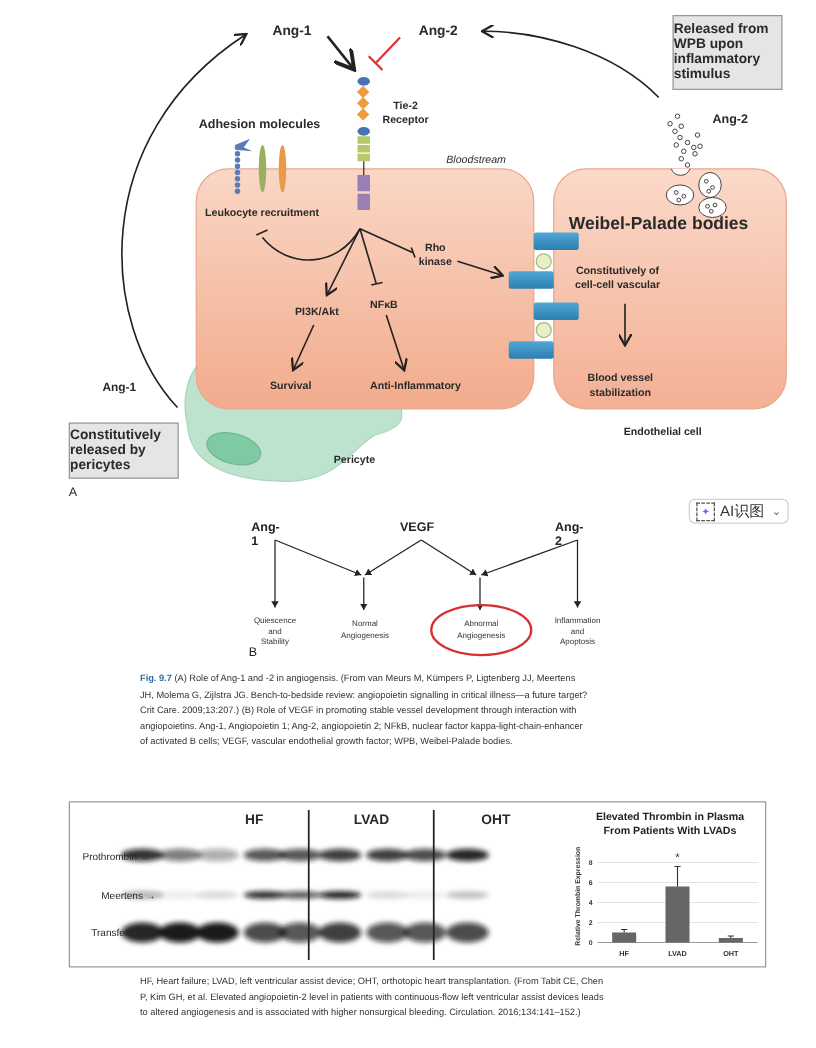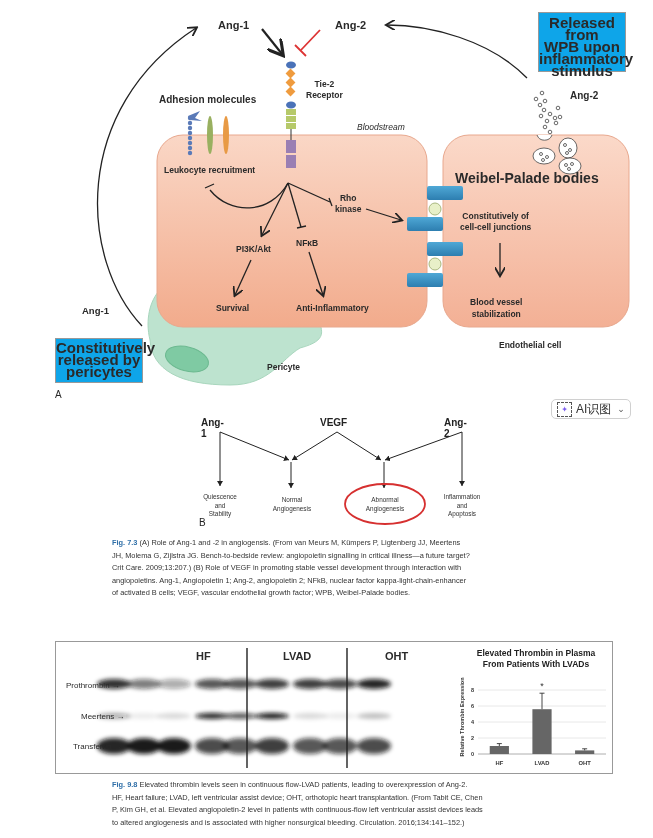--- a/index.html
+++ b/index.html
@@ -1,20 +1,20 @@
 <!DOCTYPE html>
 <html><head>
 <meta charset="utf-8">
 <style>
   html,body{margin:0;padding:0;background:#fff;}
   body{width:653px;height:838px;position:relative;overflow:hidden;font-family:"Liberation Sans",sans-serif;color:#222;}
   .abs{position:absolute;}
   .lbl{position:absolute;font-family:"Liberation Sans",sans-serif;font-weight:bold;color:#2a2a2a;white-space:nowrap;}
   .c{text-align:center;}
-  .box{position:absolute;border:1px solid #999;background:#0ea5e9;font-weight:bold;font-size:15px;text-align:center;line-height:12px;color:#2a2a2a;}
+  .box{position:absolute;border:1px solid #999;background:#e5e5e5;font-weight:bold;font-size:11px;text-align:left;line-height:12px;color:#2a2a2a;}
   .cap{position:absolute;font-size:7.4px;line-height:12.6px;color:#333;font-family:"Liberation Sans",sans-serif;}
   .cap b{color:#2f6fa8;font-weight:bold;}
   svg text{font-family:"Liberation Sans",sans-serif;}
   .ai-btn{position:absolute;left:551px;top:399px;width:80px;height:20px;border:1px solid #d0d0d0;border-radius:5px;background:#fff;display:flex;align-items:center;font-size:12px;color:#333;box-sizing:border-box;padding-left:5px;cursor:pointer;}
   .ai-btn .ico{width:13px;height:13px;border:1px dashed #555;margin-right:4px;display:flex;align-items:center;justify-content:center;font-size:8px;color:#7b5cf0;}
   .ai-btn .chev{margin-left:6px;font-size:9px;color:#555;}
   .figB{position:absolute;}
   .figB .t{position:absolute;font-weight:bold;font-size:10px;color:#222;}
   .figB .s{position:absolute;font-size:6.4px;color:#333;text-align:center;line-height:8.5px;}
   .blot{position:absolute;left:55px;top:641px;width:556px;height:131px;border:1px solid #999;background:#fff;}
@@ -155,21 +155,21 @@
 <div class="lbl" style="left:570px;top:90px;font-size:10px;">Ang-2</div>
 <div class="lbl" style="left:357px;top:122px;font-size:8.5px;font-weight:normal;font-style:italic;">Bloodstream</div>
 <div class="lbl" style="left:164px;top:165px;font-size:8.5px;">Leukocyte recruitment</div>
 <div class="lbl" style="left:455px;top:170px;font-size:14px;">Weibel-Palade bodies</div>
 <div class="lbl c" style="left:335px;top:193px;font-size:8.5px;line-height:11px;">
   <div>Rho</div>
     <div>kinase</div>
 </div>
 <div class="lbl c" style="left:460px;top:211px;font-size:8.5px;line-height:11px;">
   <div>Constitutively of</div>
-    <div>cell-cell junctions</div>
+    <div>cell-cell vascular</div>
 </div>
 <div class="lbl" style="left:296px;top:238px;font-size:8.5px;">NFκB</div>
 <div class="lbl" style="left:236px;top:244px;font-size:8.5px;">PI3K/Akt</div>
 <div class="lbl" style="left:216px;top:303px;font-size:8.5px;">Survival</div>
 <div class="lbl" style="left:296px;top:303px;font-size:8.5px;">Anti-Inflammatory</div>
 <div class="lbl c" style="left:470px;top:296px;font-size:8.5px;line-height:12px;">
   <div>Blood vessel</div>
     <div>stabilization</div>
 </div>
 <div class="lbl" style="left:82px;top:305px;font-size:9.5px;">Ang-1</div>
@@ -225,21 +225,21 @@
   </div>
   <div class="s" style="left:432px;top:93px;width:60px;">
     <div>Inflammation</div>
       <div>and</div>
       <div>Apoptosis</div>
   </div>
   <div class="t" style="left:199px;top:117px;font-weight:normal;font-size:10px;">B</div>
 </div>
 
 <div class="cap" style="left:112px;top:537px;width:530px;">
-  <div><b>Fig. 7.3</b><span> (A) Role of Ang-1 and -2 in angiogensis. (From van Meurs M, Kümpers P, Ligtenberg JJ, Meertens</span></div>
+  <div><b>Fig. 9.7</b><span> (A) Role of Ang-1 and -2 in angiogensis. (From van Meurs M, Kümpers P, Ligtenberg JJ, Meertens</span></div>
   <div>JH, Molema G, Zijlstra JG. Bench-to-bedside review: angiopoietin signalling in critical illness—a future target?</div>
   <div>Crit Care. 2009;13:207.) (B) Role of VEGF in promoting stable vessel development through interaction with</div>
   <div>angiopoietins. Ang-1, Angiopoietin 1; Ang-2, angiopoietin 2; NFkB, nuclear factor kappa-light-chain-enhancer</div>
   <div>of activated B cells; VEGF, vascular endothelial growth factor; WPB, Weibel-Palade bodies.</div>
 </div>
 
 <div class="blot"></div>
 <svg class="abs" style="left:56px;top:642px" width="400" height="129">
   <defs>
     <filter id="blur1">
@@ -314,17 +314,16 @@
       <text x="18" y="66" text-anchor="end" font-size="5.5" font-weight="bold" fill="#333">6</text>
       <text x="18" y="50" text-anchor="end" font-size="5.5" font-weight="bold" fill="#333">8</text>
       <text x="43.33333333333333" y="123" text-anchor="middle" font-size="5.8" font-weight="bold" fill="#333">HF</text>
       <text x="86" y="123" text-anchor="middle" font-size="5.8" font-weight="bold" fill="#333">LVAD</text>
       <text x="128.66666666666666" y="123" text-anchor="middle" font-size="5.8" font-weight="bold" fill="#333">OHT</text>
       <text x="86" y="47.2" text-anchor="middle" font-size="9" fill="#333">*</text>
     </g>
 </svg>
 
 <div class="cap" style="left:112px;top:779px;width:530px;">
-  <div><b>Fig. 9.8</b><span> Elevated thrombin levels seen in continuous flow-LVAD patients, leading to overexpression of Ang-2.</span></div>
   <div>HF, Heart failure; LVAD, left ventricular assist device; OHT, orthotopic heart transplantation. (From Tabit CE, Chen</div>
   <div>P, Kim GH, et al. Elevated angiopoietin-2 level in patients with continuous-flow left ventricular assist devices leads</div>
   <div>to altered angiogenesis and is associated with higher nonsurgical bleeding. Circulation. 2016;134:141–152.)</div>
 </div>
 
 </body></html>

